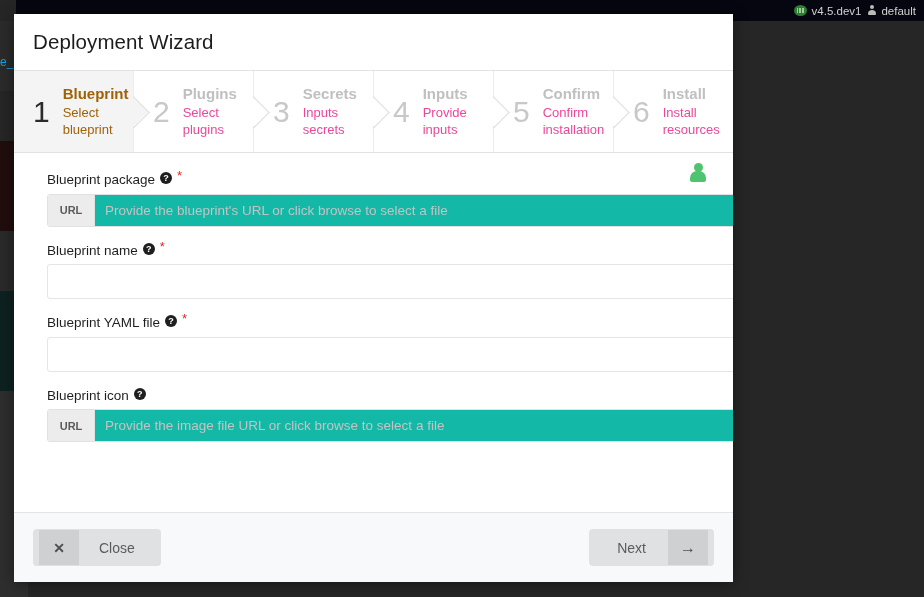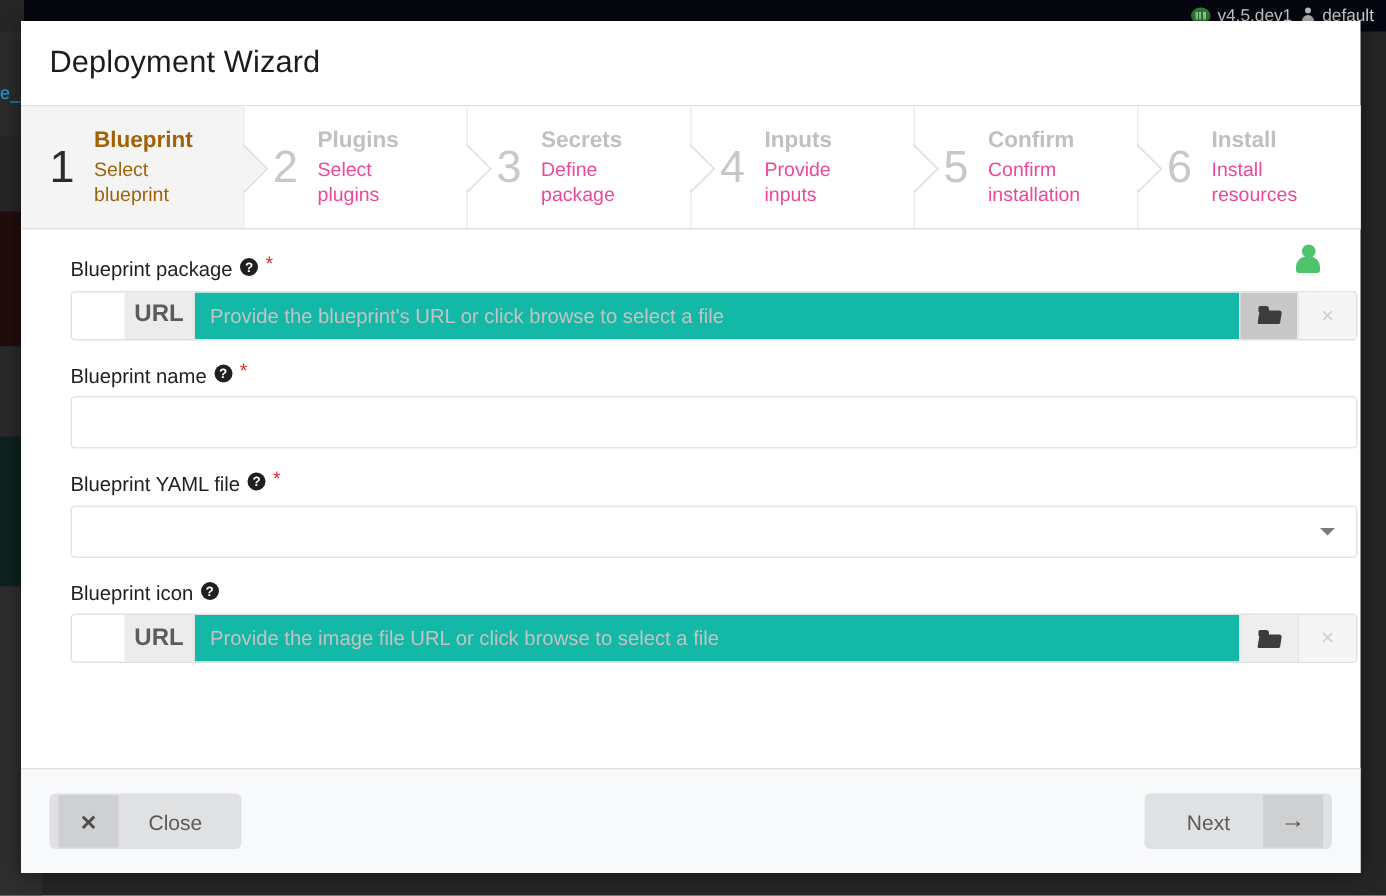--- a/index.html
+++ b/index.html
@@ -89,21 +89,21 @@
     color: #0ea5e9;
     font-size: 12px;
     letter-spacing: .2px;
   }
 
   
   #modal {
     position: absolute;
     left: 14px;
     top: 14px;
-    width: 893px;
+    width: 719px;
     height: 568px;
     background: #ffffff;
     box-shadow: 0 1px 14px rgba(0,0,0,.45);
     display: flex;
     flex-direction: column;
     box-sizing: border-box;
   }
 
   
   #modal-header {
@@ -259,28 +259,27 @@
     box-sizing: border-box;
     overflow: hidden;
     background: #fff;
     width: 858px;
   }
   .ig-prefix {
     width: 47px;
     min-width: 47px;
     background: #ececec;
     color: #5c5c5c;
-    font-size: 16px;
+    font-size: 11px;
     font-weight: bold;
     display: flex;
     align-items: center;
     justify-content: center;
     border-right: 1px solid #e0e1e2;
     box-sizing: border-box;
-    margin-left: 35px;
   }
   .ig-input {
     flex: 1 1 auto;
     border: none;
     outline: none;
     padding: 0 10px;
     font-size: 13.5px;
     color: #2b2b2b;
     font-family: "Liberation Sans", sans-serif;
     background: #14b8a6;
@@ -454,21 +453,21 @@
         <span class="t-title">Plugins</span>
         <span class="t-sub">Select plugins</span>
       </span>
       <span class="chev-fill"></span>
       <span class="chev"></span>
     </div>
     <div class="step">
       <span class="num">3</span>
       <span class="txt">
         <span class="t-title">Secrets</span>
-        <span class="t-sub">Define package</span>
+        <span class="t-sub">Inputs secrets</span>
       </span>
       <span class="chev-fill"></span>
       <span class="chev"></span>
     </div>
     <div class="step">
       <span class="num">4</span>
       <span class="txt">
         <span class="t-title">Inputs</span>
         <span class="t-sub">Provide inputs</span>
       </span>

